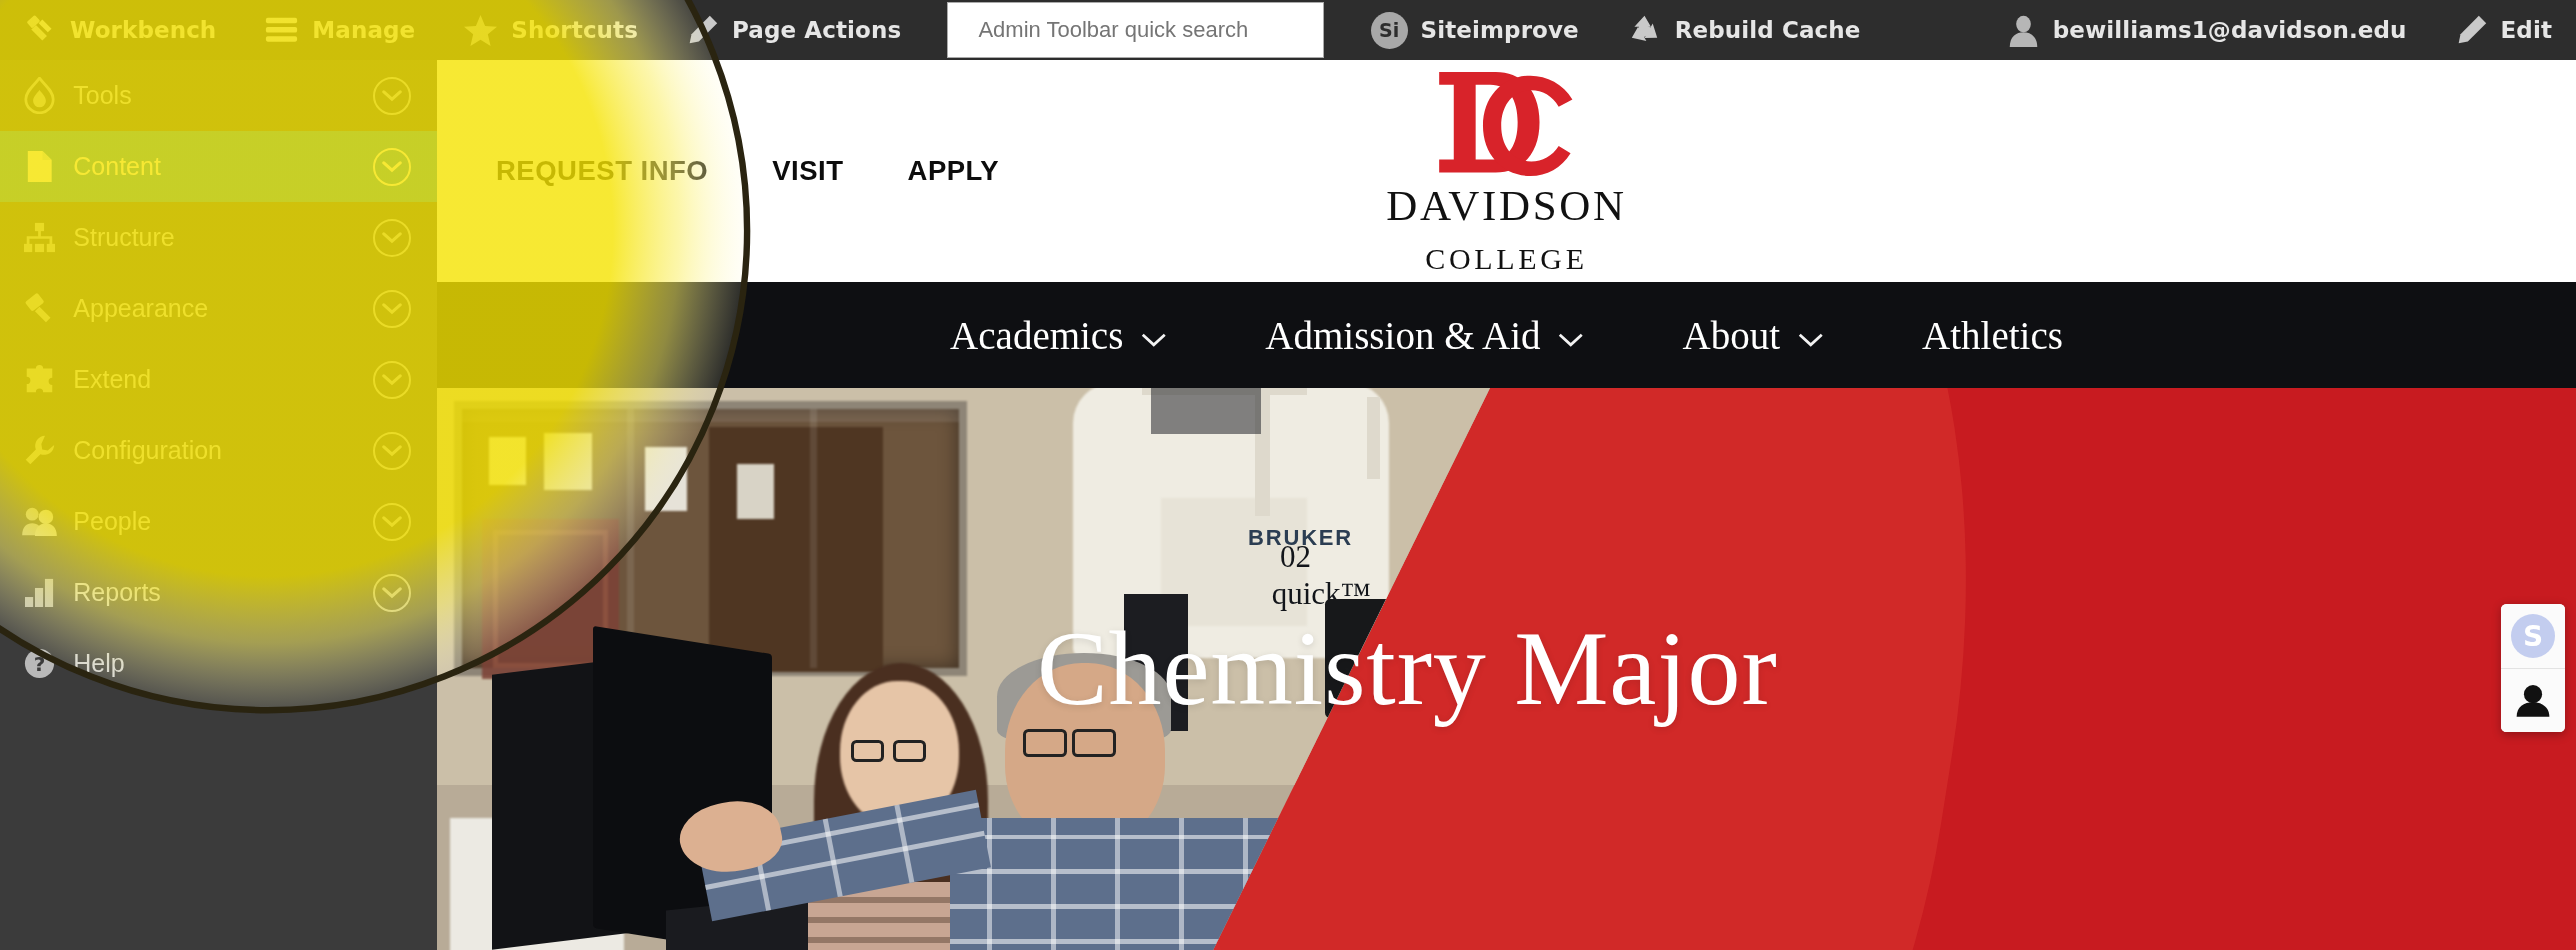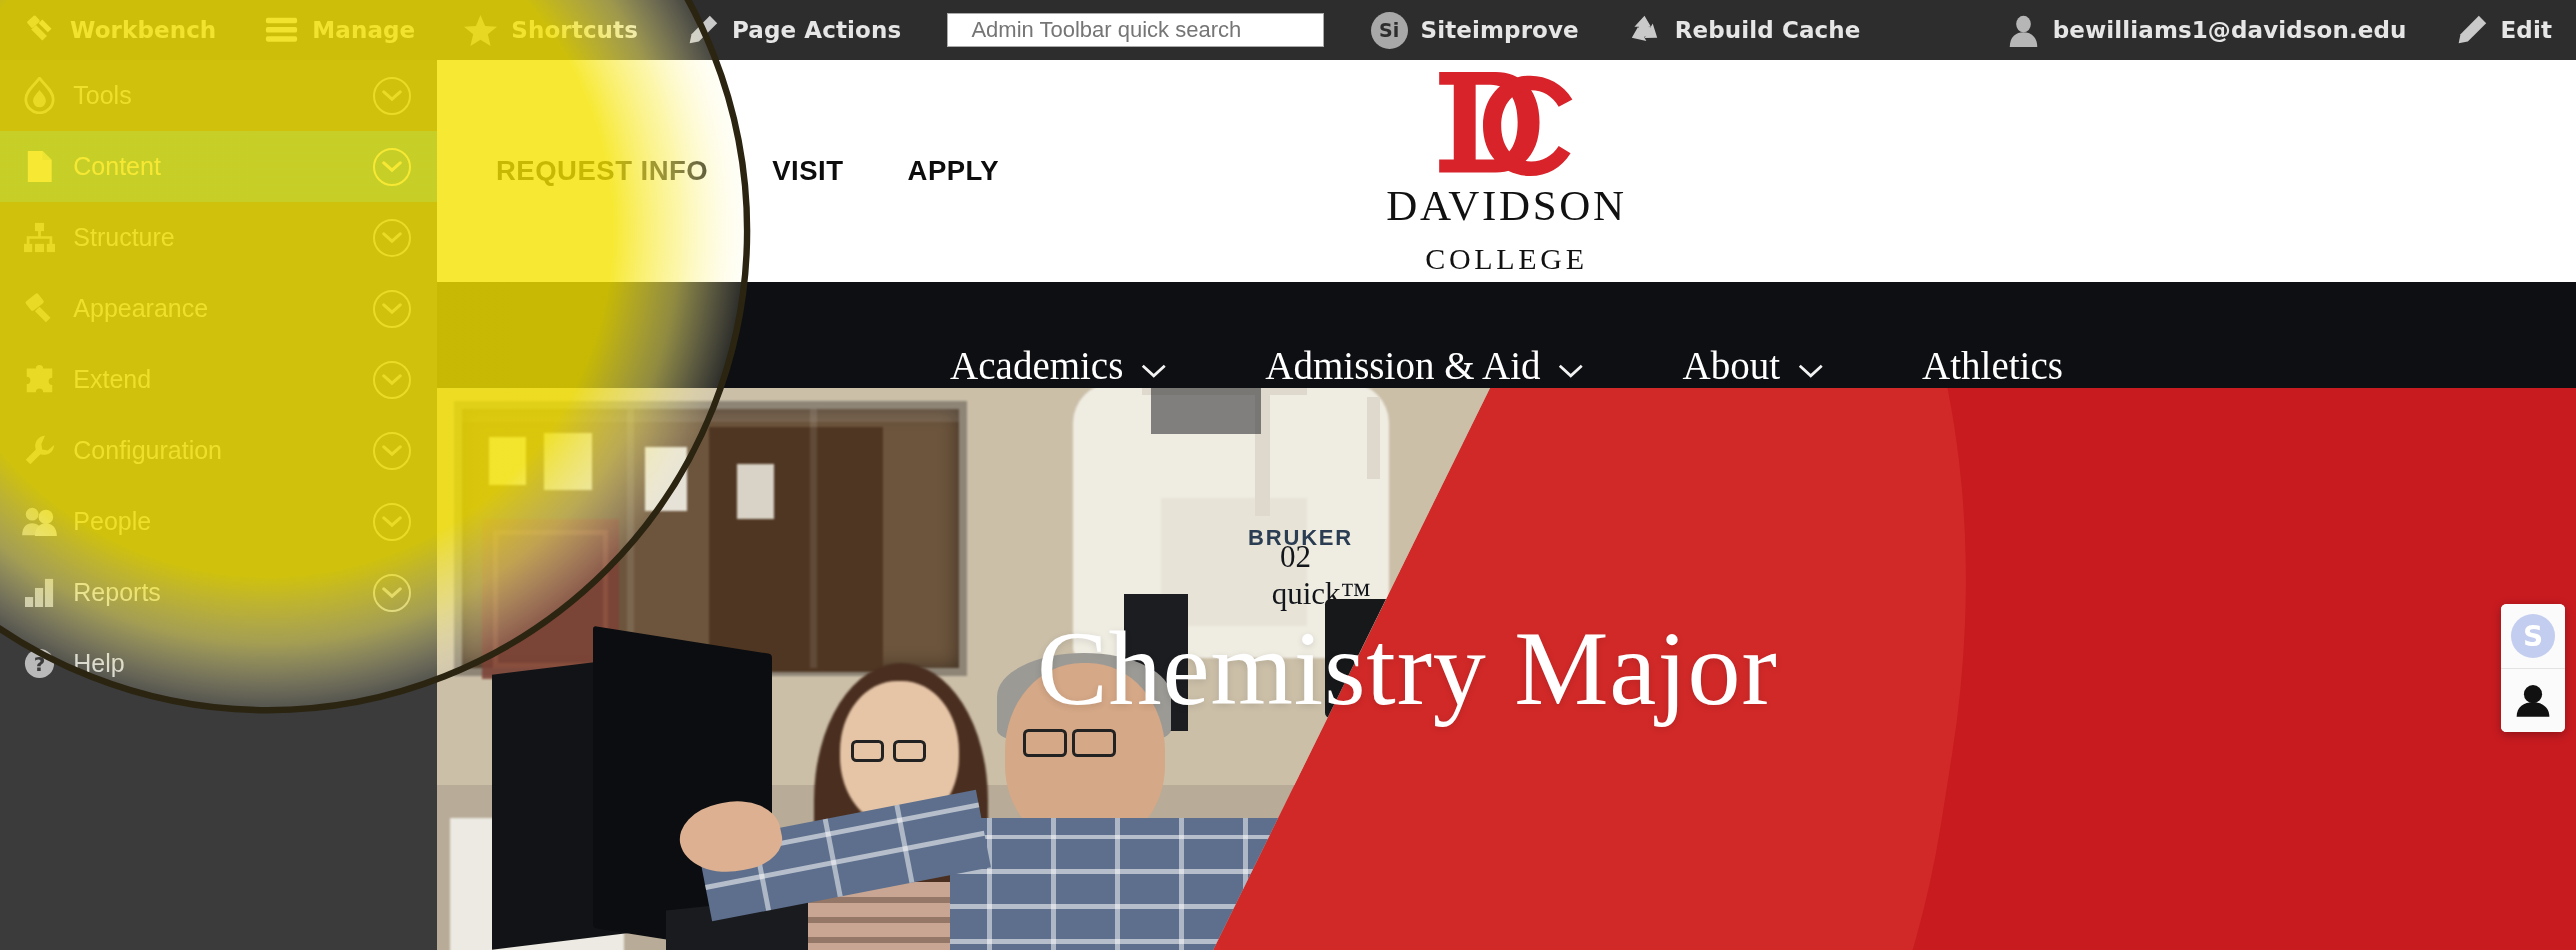--- a/index.html
+++ b/index.html
@@ -17,22 +17,22 @@
     display:flex; align-items:center; gap:13px; padding:7px 24px;
     color:#e6e6e6; font-size:23px; font-weight:bold; white-space:nowrap;
     font-family:"DejaVu Sans", sans-serif;
   }
   .ab-item .lbl{ font-size:23px; font-weight:bold; letter-spacing:0.1px; }
   .ab-spacer{ flex:1 1 auto; }
   .ab-search{
     display:flex; align-items:center; padding:0 13px; margin:7.3px 9.2px;
   }
   .ab-search input{
-    width:377px; height:34px; background:#fff; border:0.9px solid #aaa;
-    font-size:22px; color:#555; padding:0 23px;
+    width:377px; height:56px; background:#fff; border:0.9px solid #aaa;
+    font-size:22px; color:#555; padding:0 30px;
     font-family:"Liberation Sans", sans-serif;
   }
   .ico{ display:inline-block; flex:0 0 auto; line-height:0; }
 
   
   .si-badge{
     width:37px;height:37px;border-radius:50%;background:#a8a8a8;color:#2d2d2d;
     display:flex;align-items:center;justify-content:center;font-size:19px;
     font-weight:bold;font-family:"DejaVu Sans",sans-serif;
   }
@@ -87,21 +87,21 @@
     display:flex; align-items:center; gap:77px;
   }
   .util-right a{
     color:#0d0d0d; font-size:25px; letter-spacing:0.9px; text-decoration:none;
     font-family:"Liberation Sans", sans-serif; white-space:nowrap;
   }
 
   
   .main-nav{
     width:100%; height:106px; background:#0e0f12;
-    display:flex; align-items:flex-end; justify-content:center; gap:0;
+    display:flex; align-items:center; justify-content:center; gap:0;
   }
   .nav-item{
     display:flex; align-items:center; gap:16.5px; padding:0 49px;
     color:#fff; font-size:39px; text-decoration:none;
     font-family:"Liberation Serif", serif; white-space:nowrap;
   }
   .nav-item .ncv{ opacity:.95; }
 
   
   .hero{ position:relative; width:100%; height:562px; overflow:hidden; background:#cf2027; }

